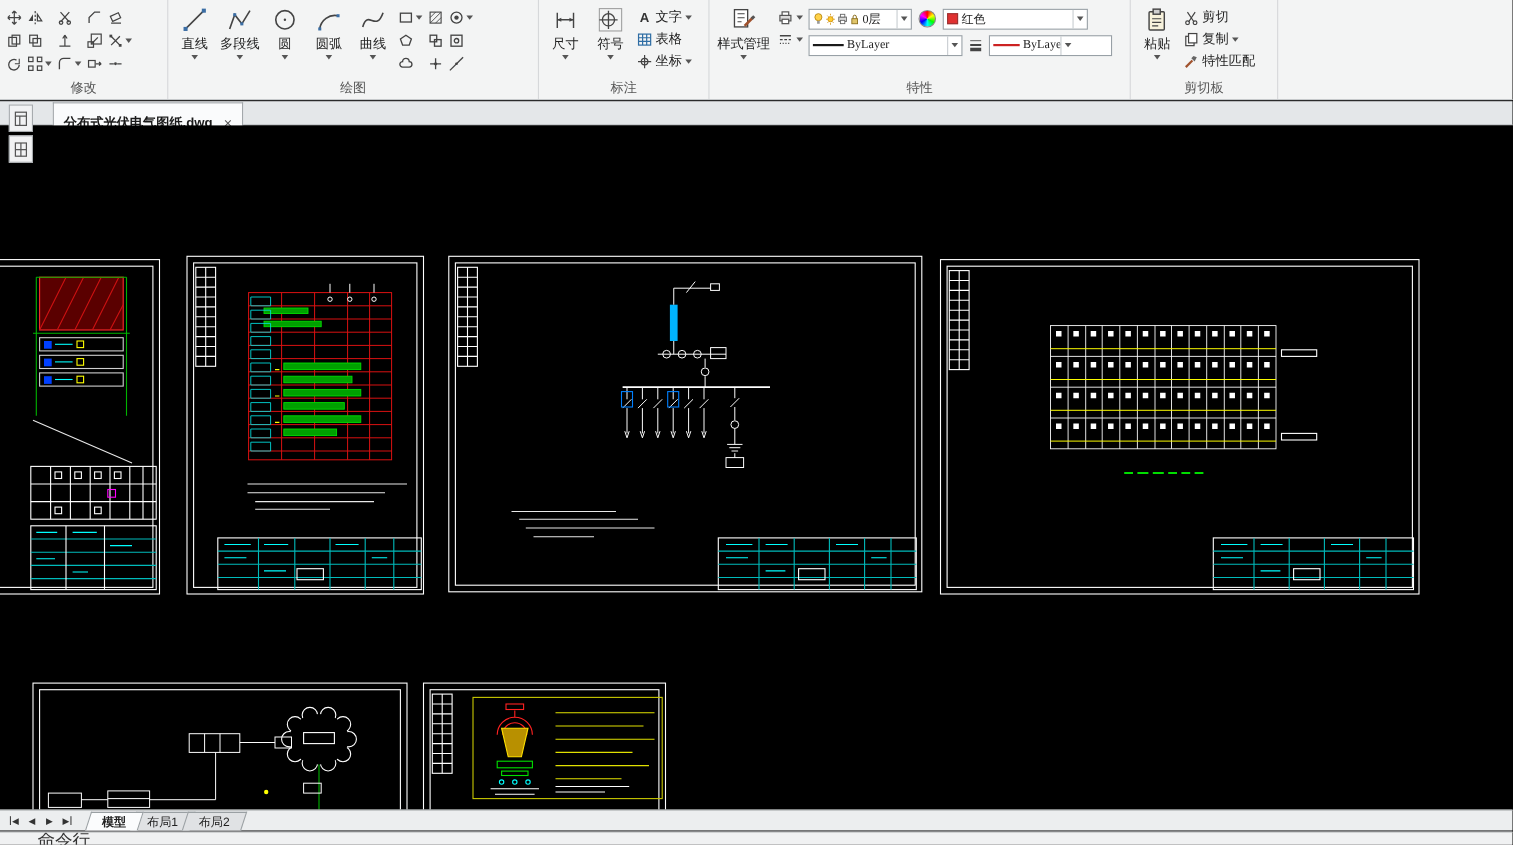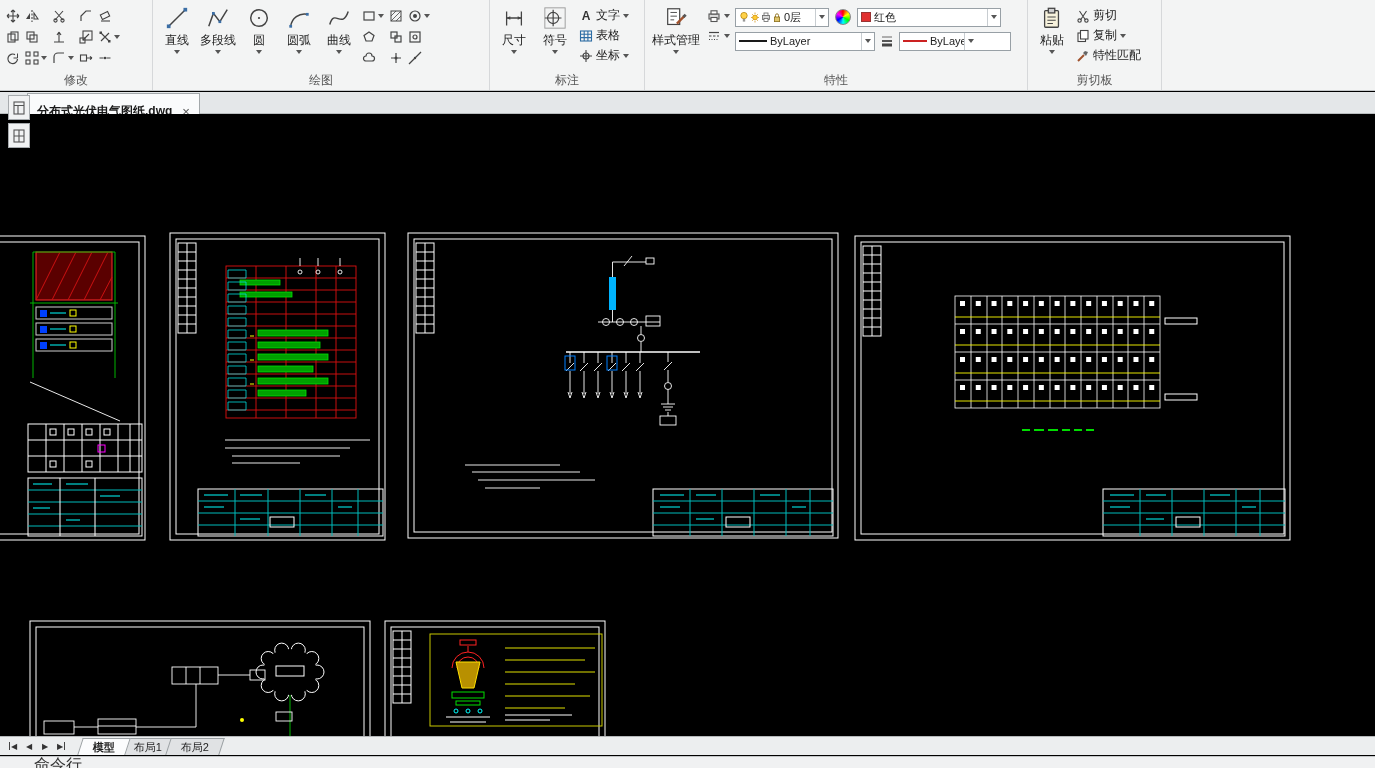--- a/index.html
+++ b/index.html
@@ -30,35 +30,35 @@
 
   .stackcol { display:flex; flex-direction:column; gap:1px; padding-top:3px; }
   .rowbtn { display:flex; align-items:center; gap:3px; height:19px; font-size:12px;
             color:#222; padding:0 2px; white-space:nowrap; cursor:default; }
   .glyphA { font-weight:bold; font-size:12px; color:#333; width:14px; text-align:center; }
 
   .prop-main { display:flex; flex-direction:column; gap:4px; padding-top:4px; }
   .prow { display:flex; align-items:center; gap:5px; height:20px; }
   .combo { height:19px; background:#fff; border:1px solid #98a0a6; display:flex;
            align-items:center; font-size:11px; color:#222; padding-left:3px; cursor:default; }
-  .cval { flex:1; overflow:hidden; white-space:nowrap; }
+  .cval { flex:1; overflow:hidden; white-space:nowrap;font-family:Liberation Serif, serif; }
   .cdrop { width:13px; height:100%; border-left:1px solid #c8cdd1; display:flex;
            align-items:center; justify-content:center; }
   .licons { display:flex; align-items:center; gap:1px; margin-right:2px; }
   .colorwheel { width:16px; height:16px; border-radius:50%; border:1px solid #888;
                 background:conic-gradient(#f00,#ff0,#0f0,#0ff,#00f,#f0f,#f00); }
   .swatch { width:10px; height:10px; background:#e03030; border:1px solid #993333; margin-right:3px; }
   .ltline { width:28px; border-top:2px solid #1a1a1a; margin-right:3px; }
   .lwline { width:24px; border-top:2px solid #cc2222; margin-right:3px; }
   .cval.trunc { max-width:34px; }
 
   
   .tabbar { position:absolute; top:92px; left:0; right:0; height:22px; background:#e4e7e9;
             border-bottom:1px solid #b9bdbf; }
-  .doc-tab { position:absolute; left:27px; top:1px; height:36px; background:#fafbfc;
+  .doc-tab { position:absolute; left:48px; top:1px; height:36px; background:#fafbfc;
              border:1px solid #a3a8ab; border-bottom:none; display:flex; align-items:center;
              gap:10px; padding:0 9px; font-size:12px; font-weight:bold; color:#1a1a1a; cursor:default; }
   .doc-close { font-weight:normal; font-size:13px; color:#555; cursor:default; }
 
   .side-strip { position:absolute; left:8px; top:95px; width:22px; display:flex;
                 flex-direction:column; gap:3px; z-index:6; }
   .side-btn { width:22px; height:25px; background:#f1f2f3; border:1px solid #a7abae;
               display:flex; align-items:center; justify-content:center; cursor:default; }
 
   
@@ -474,21 +474,21 @@
                 </span>
             </span>
             <span class="cval">0层</span>
             <span class="cdrop">
                 <span class="caret"></span>
               </span>
           </div>
           <span class="si" style="width:18px;height:18px">
               <span class="colorwheel"></span>
             </span>
-          <div class="combo" style="width:144px">
+          <div class="combo" style="width:132px">
             <span class="swatch"></span>
             <span class="cval">红色</span>
             <span class="cdrop">
                 <span class="caret"></span>
               </span>
           </div>
         </div>
         <div class="prow">
           <div class="combo" style="width:140px">
             <span class="ltline"></span>

